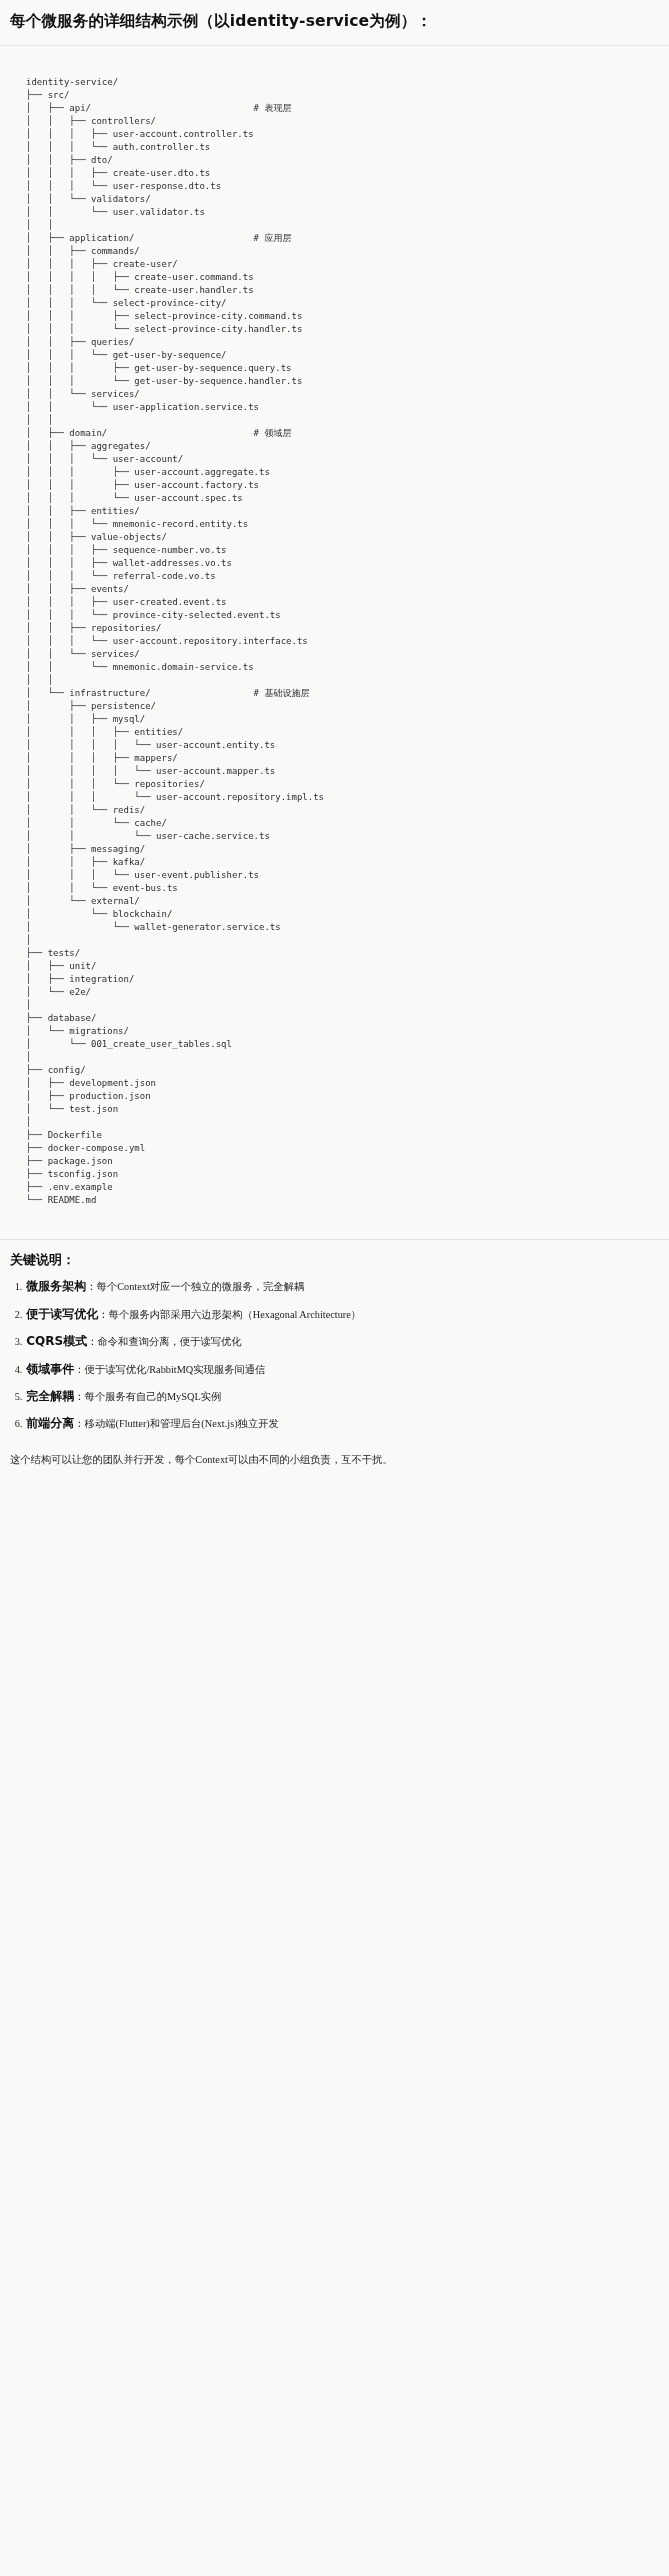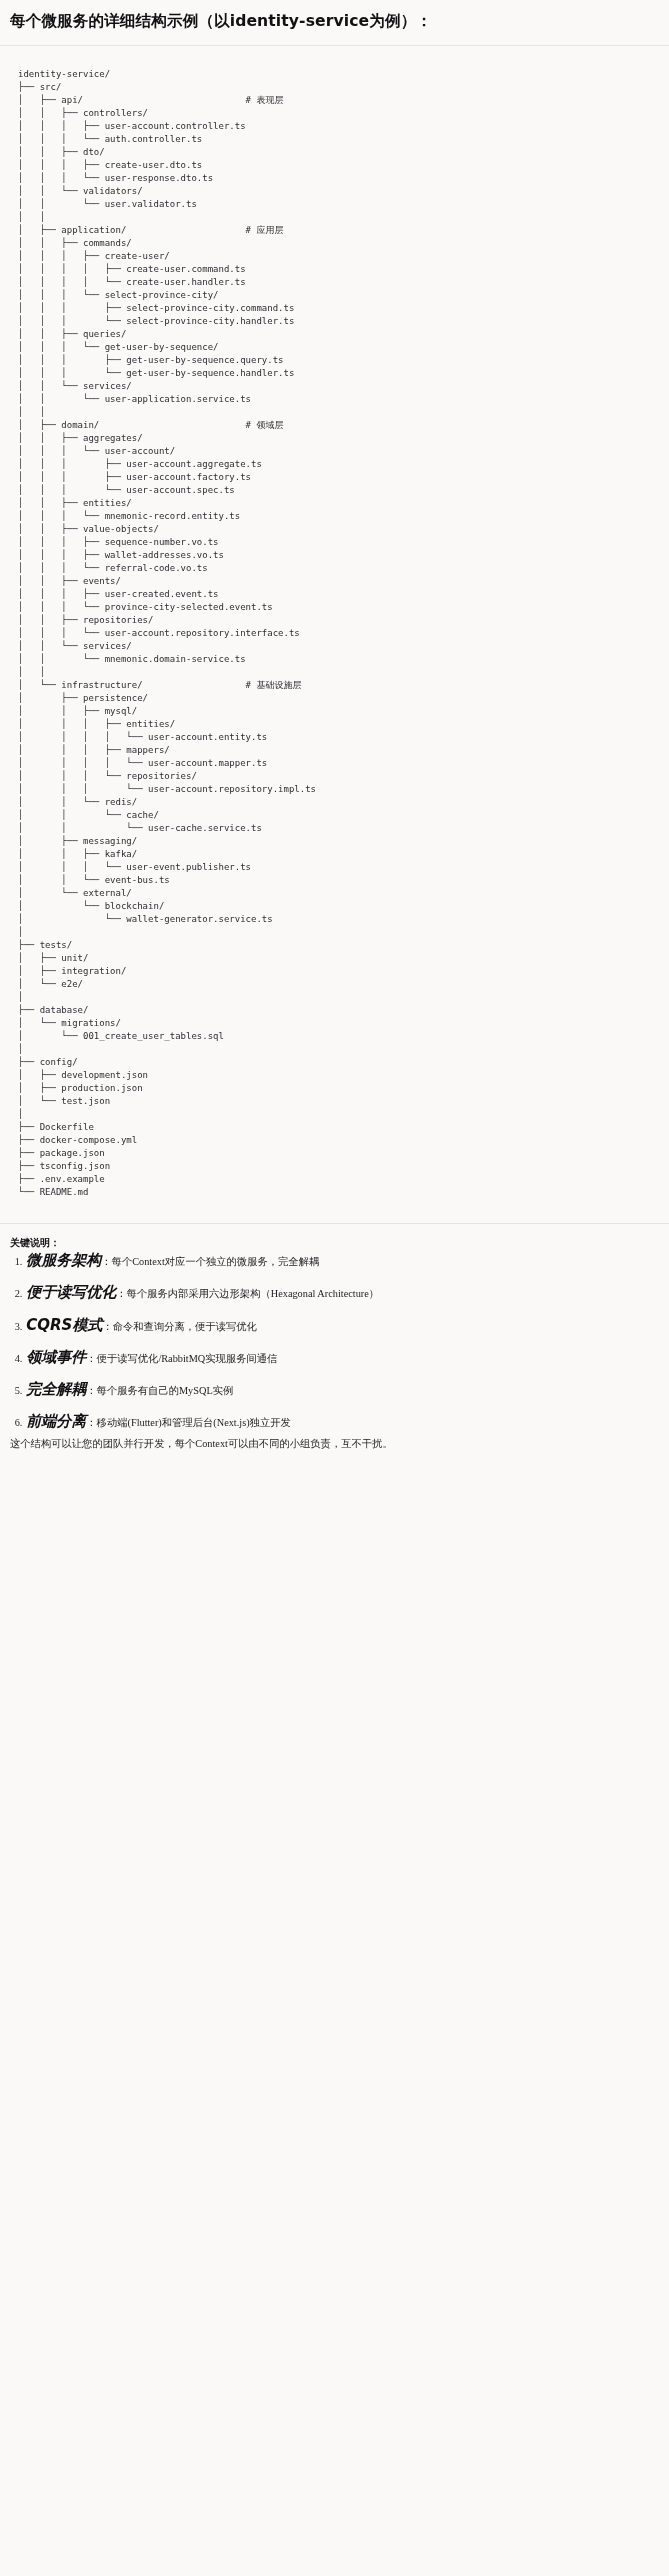--- a/index.html
+++ b/index.html
@@ -36,21 +36,21 @@
     white-space: nowrap;
   }
 
   
   .tree-block {
     padding: 13.8px 10px 16.3px 10px;
     border-bottom: 0.6px solid #e6e4e0;
     background: #faf9f7;
   }
   .tree {
-    margin: 8px;
+    margin: 16px;
     font-family: "DejaVu Sans Mono", "Liberation Mono", monospace;
     font-size: 9px;
     line-height: 13px;
     color: #2c2c33;
     white-space: pre;
     tab-size: 4;
   }
   .tree .tline {
     display: block;
     white-space: pre;
@@ -60,24 +60,24 @@
     color: #2c2c33;
     text-align: center;
   }
 
   
   .notes-block {
     padding: 12.5px 10px 13.8px 10px;
     background: #faf9f7;
   }
   .notes-heading {
-    margin: 0 0 0 0;
+    margin: 0 0 8px 0;
     font-family: "DejaVu Sans", "Liberation Sans", sans-serif;
     font-weight: 700;
-    font-size: 10px;
+    font-size: 13px;
     line-height: 1.3;
     color: #111114;
   }
   ol.notes-list {
     margin: 0 0 0 0;
     padding: 0 0 0 15px;
     list-style-position: outside;
     list-style-type: decimal;
   }
   ol.notes-list > li {
@@ -87,32 +87,31 @@
     color: #1c1c20;
     margin: 0 0 8.8px 0;
     padding-left: 1.3px;
   }
   ol.notes-list > li:last-child {
     margin-bottom: 1px;
   }
   .note-label {
     font-weight: 700;
     font-family: "DejaVu Sans", "Liberation Sans", sans-serif;
-    font-size: 15px;
+    font-size: 12px;
     color: #111114;
-    font-style: italic;
   }
   .note-sep {
     font-family: "Liberation Serif", "DejaVu Serif", serif;
   }
   .note-text {
     font-family: "Liberation Serif", "DejaVu Serif", serif;
   }
   .closing {
-    margin: 3px 0 0 0;
+    margin: 19px 0 0 0;
     font-family: "Liberation Serif", "DejaVu Serif", serif;
     font-size: 10.3px;
     line-height: 1.6;
     color: #1c1c20;
   }
 </style>
 </head>
 <body>
 
 <div class="page">

